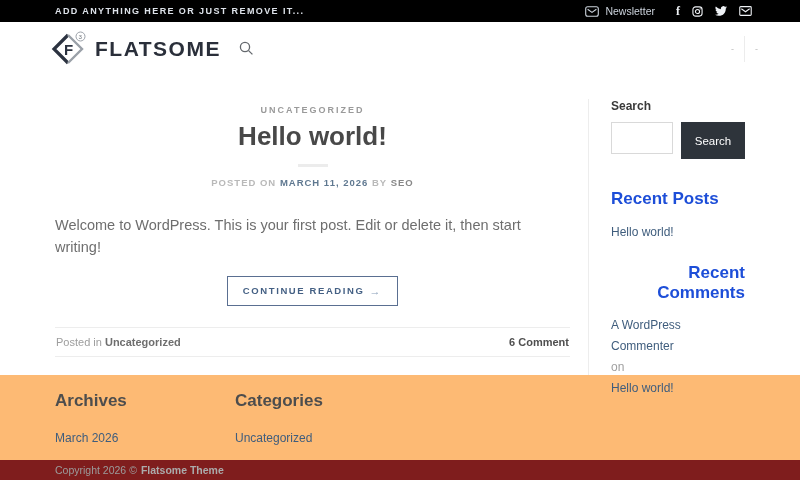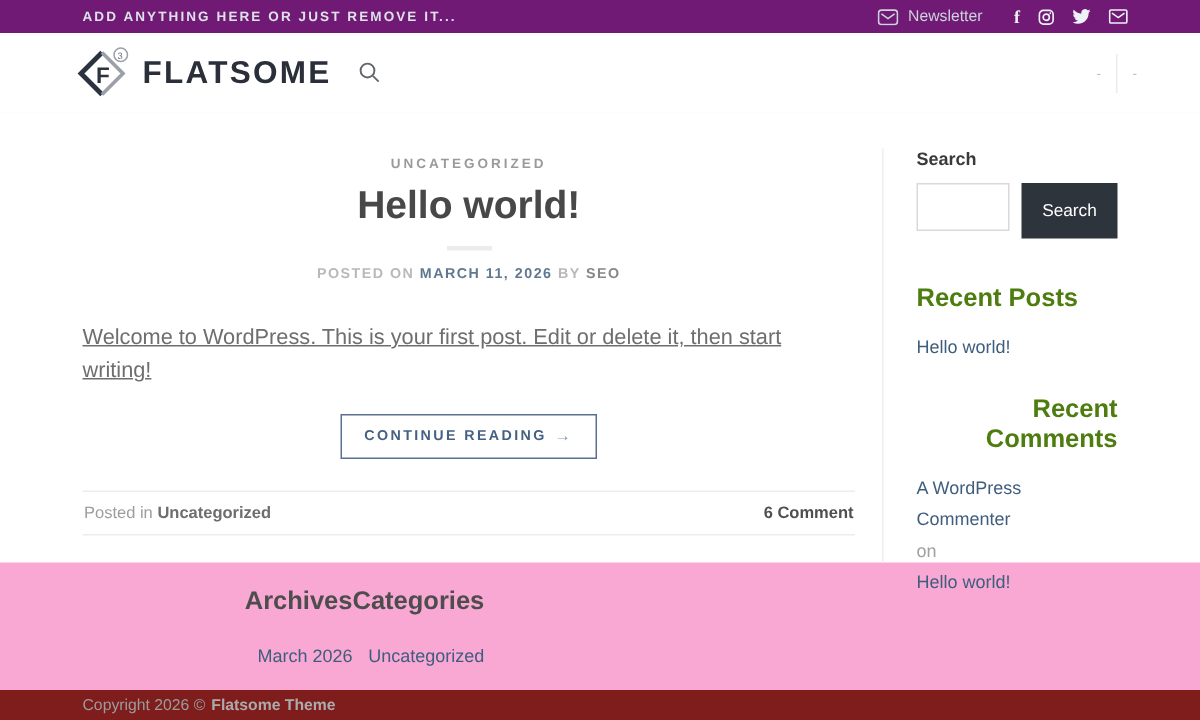--- a/index.html
+++ b/index.html
@@ -1,20 +1,20 @@
 <!DOCTYPE html>
 <html><head>
 <meta charset="utf-8">
 <style>
   * { margin:0; padding:0; box-sizing:border-box; }
   html,body { width:800px; height:480px; overflow:hidden; background:#fff;
     font-family:"Liberation Sans", sans-serif; }
 
   
-  .topbar { height:22px; background:#701a75; display:flex; align-items:center;
+  .topbar { height:22px; background:#000000; display:flex; align-items:center;
     padding:0 48px 0 55px; }
   .topbar-msg { font-size:9px; font-weight:700; letter-spacing:1.4px;
     color:#dde2e9; text-transform:uppercase; }
   .topbar-right { margin-left:auto; display:flex; align-items:center; gap:13px; }
   .newsletter { display:flex; align-items:center; gap:6px; font-size:10.5px;
     color:#ccd3dc; cursor:pointer;text-align:center; }
   .social { display:flex; align-items:center; gap:12px; margin-left:8px; }
   .social svg, .newsletter svg { display:block; }
   .fb-f { font-size:12px; font-weight:700; color:#eef1f5; font-family:"Liberation Serif", serif; line-height:1; }
 
@@ -33,49 +33,49 @@
   .content-col { flex:1; padding-right:18px; border-right:1px solid #ededed; }
   .post-head { text-align:center; }
   .cat-link { font-size:9px; font-weight:700; letter-spacing:2px; color:#9a9a9a;
     text-transform:uppercase; cursor:pointer; }
   .post-title { font-size:26px; font-weight:600; color:#484848; margin-top:4px; }
   .title-divider { width:30px; height:3px; background:#ececec; margin:12px auto 10px; }
   .byline { font-size:9.5px; font-weight:600; letter-spacing:1px; text-transform:uppercase;text-align:center; }
   .byline .lbl { color:#b9b9b9; }
   .byline .date { color:#5f7890; cursor:pointer; }
   .byline .author { color:#878787; cursor:pointer; }
-  .excerpt { font-size:14.5px; color:#6e6e6e; line-height:1.55; margin-top:26px;text-decoration:underline; }
+  .excerpt { font-size:14.5px; color:#6e6e6e; line-height:1.55; margin-top:26px; }
   .continue-btn { display:flex; align-items:center; gap:5px; width:fit-content;
     margin:17px auto 0; background:#fff; border:1px solid #5a6f91; color:#446084;
     font-family:"Liberation Sans", sans-serif; font-size:9.5px; font-weight:700;
     letter-spacing:1.6px; padding:8px 15px; cursor:pointer; }
   .continue-arrow { color:#8ba0ba; font-weight:400; font-size:11px; }
   .meta-row { margin-top:21px; border-top:1px solid #ededed; border-bottom:1px solid #ededed;
     padding:8px 1px; display:flex; align-items:center; font-size:11px; }
   .posted-in { color:#9d9d9d; }
   .posted-in a { color:#6e6e6e; font-weight:600; cursor:pointer; }
   .comment-count { margin-left:auto; color:#4f4f4f; font-weight:600; cursor:pointer; }
 
   
   .sidebar { width:156px; padding-left:22px; }
   .search-label { font-size:12px; font-weight:700; color:#3a3a3a; margin-bottom:9px; }
   .search-row { display:flex; gap:8px; align-items:flex-start; }
   .search-input { width:62px; height:32px; border:1px solid #d9d9d9; background:#fff;
     font-size:12px; padding:0 6px; outline:none; }
   .search-btn { flex:1; height:37px; background:#2e343b; color:#fff; border:none;
     font-family:"Liberation Sans", sans-serif; font-size:11.5px; cursor:pointer; }
-  .widget-title { font-size:17px; font-weight:700; color:#4d7c0f; }
+  .widget-title { font-size:17px; font-weight:700; color:#1d4ed8; }
   .wt-posts { margin:30px 0 13px; }
   .wt-comments { margin:23px 0 12px;text-align:right; }
   .side-link { font-size:12px; color:#3f5d7d; cursor:pointer; display:inline-block; }
   .comment-line { font-size:12px; line-height:1.75; }
   .comment-line .on { color:#a0a0a0; }
 
   
-  .footer { height:85px; background:#f9a8d4; padding:16px 55px 0; display:flex;text-align:right; }
+  .footer { height:85px; background:#fdba74; padding:16px 55px 0; display:flex; }
   .f-col1 { width:180px; }
   .f-title { font-size:17px; font-weight:700; color:#4d4d4d; margin-bottom:17px; }
   .f-link { font-size:12px; color:#3f5d7d; cursor:pointer; }
 
   
   .bottombar { height:20px; background:#7f1d1d; display:flex; align-items:center;
     padding:0 55px; font-size:10.5px; color:#9c9c9c; }
   .bottombar b { color:#ababab; margin-left:4px; }
 </style>
 </head>

